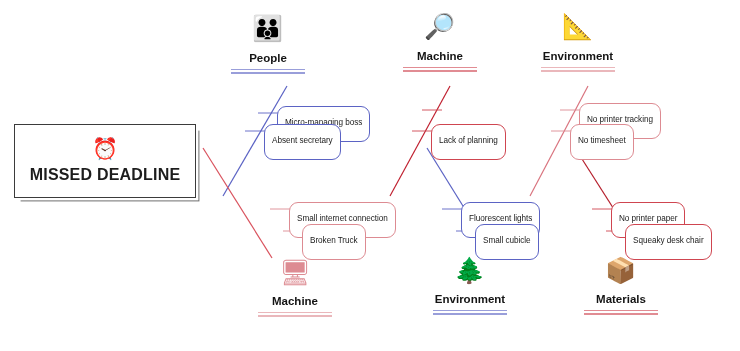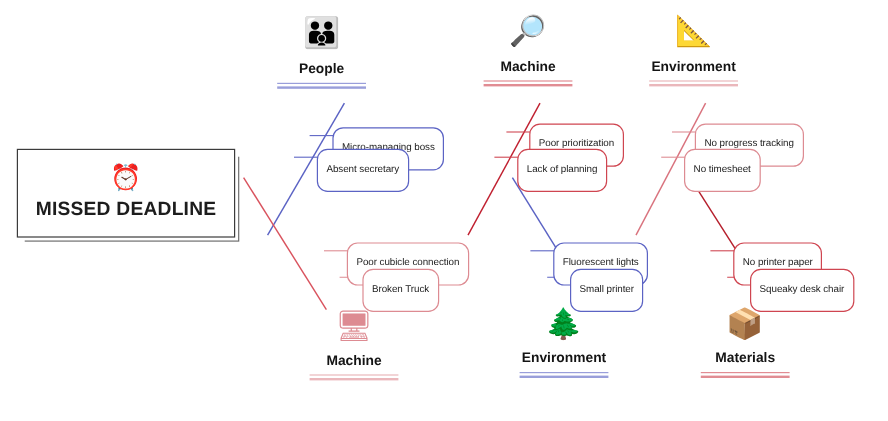--- a/index.html
+++ b/index.html
@@ -210,46 +210,43 @@
     <div class="cat-rule"></div>
   </div>
 
   <div class="pill c-blue" style="left:277px; top:105.5px;">
     <span>Micro-managing boss</span>
   </div>
   <div class="pill c-blue" style="left:264px; top:123.5px;">
     <span>Absent secretary</span>
   </div>
 
-  <div class="pill c-red" style="left:441px; top:102.5px;">
-    <span>Poor prioritization</span>
-  </div>
   <div class="pill c-red" style="left:431px; top:123.5px;">
     <span>Lack of planning</span>
   </div>
 
   <div class="pill c-rose" style="left:579px; top:102.5px;">
-    <span>No progress tracking</span>
+    <span>No printer tracking</span>
   </div>
   <div class="pill c-rose" style="left:570px; top:123.5px;">
     <span>No timesheet</span>
   </div>
 
   <div class="pill c-rose" style="left:289px; top:201.5px;">
-    <span>Poor cubicle connection</span>
+    <span>Small internet connection</span>
   </div>
   <div class="pill c-rose" style="left:302px; top:223.5px;">
     <span>Broken Truck</span>
   </div>
 
   <div class="pill c-blue" style="left:461px; top:201.5px;">
     <span>Fluorescent lights</span>
   </div>
   <div class="pill c-blue" style="left:475px; top:223.5px;">
-    <span>Small printer</span>
+    <span>Small cubicle</span>
   </div>
 
   <div class="pill c-red" style="left:611px; top:201.5px;">
     <span>No printer paper</span>
   </div>
   <div class="pill c-red" style="left:625px; top:223.5px;">
     <span>Squeaky desk chair</span>
   </div>
 
 </div>

